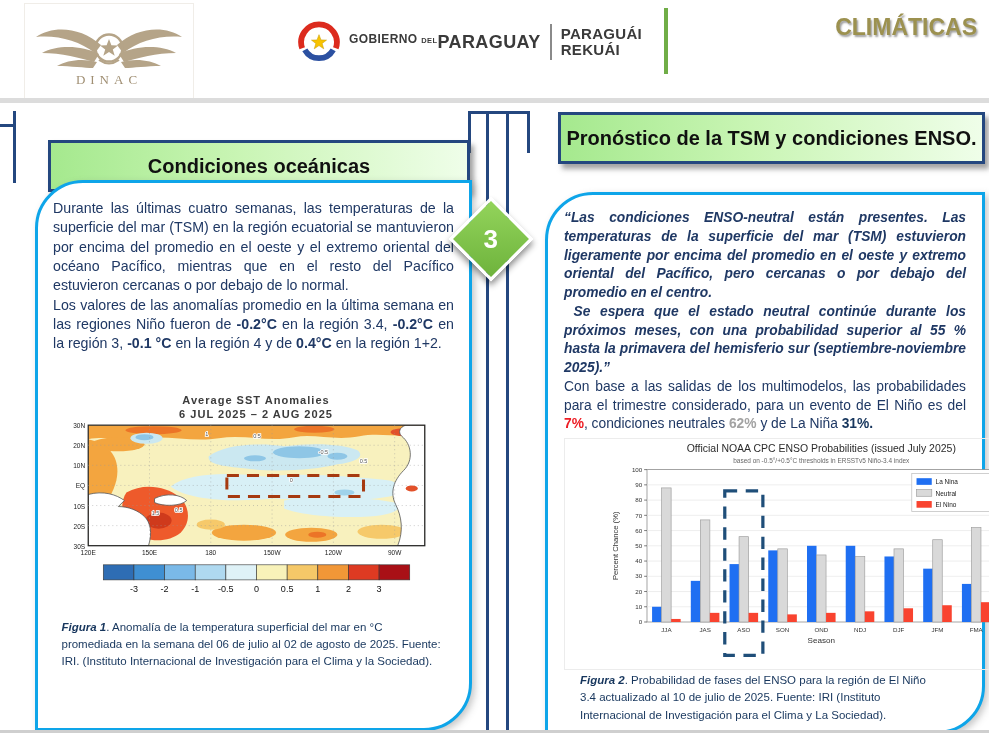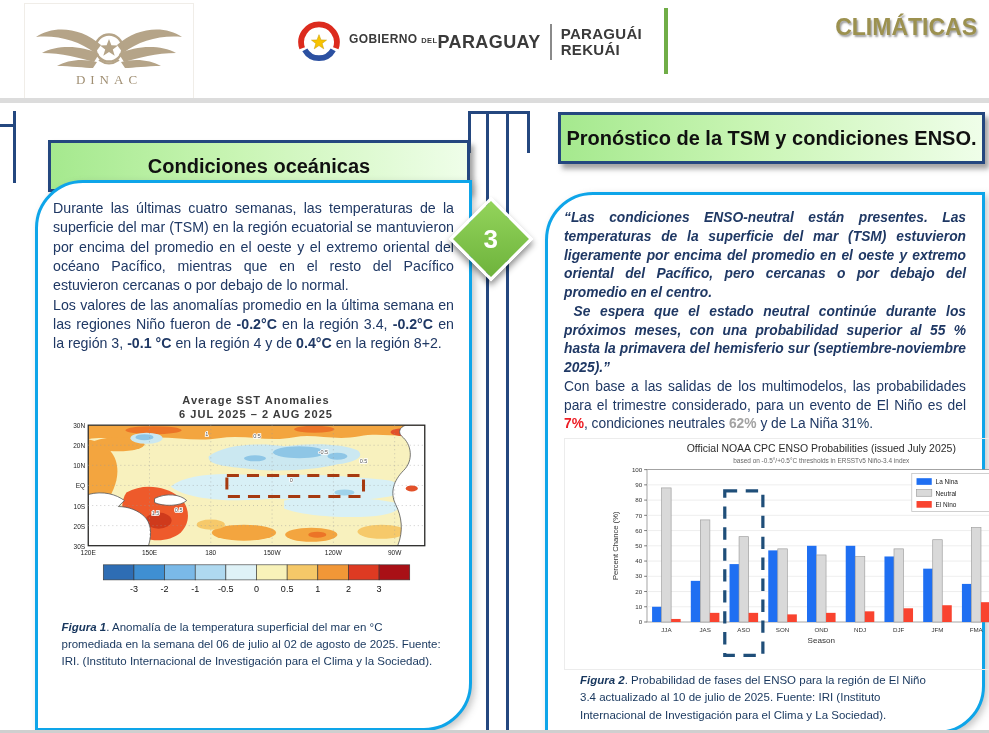--- a/index.html
+++ b/index.html
@@ -49,21 +49,21 @@
          border-radius:48px 0 48px 0;box-shadow:3px 3px 7px rgba(110,110,110,.38);
          box-sizing:border-box;}
   .panel.left{left:35px;top:180px;width:437px;height:551px;padding:16px 15px 8px 15px;}
   .panel.right{left:545px;top:192px;width:440px;height:542px;padding:14px 16px 8px 16px;}
   .body-txt{color:#1f3864;font-size:14.2px;line-height:1.36;text-align:justify;margin:0;}
   .quote{font-style:italic;font-weight:700;}
   .rt-bold{font-weight:700;}
   .rt-bolditalic{font-weight:700;font-style:italic;}
   .rt-red{font-weight:700;color:#ed1c24;}
   .rt-gray{font-weight:700;color:#a3a3a3;}
-  .rt-navy{font-weight:400;color:#17365d;}
+  .rt-navy{font-weight:700;color:#17365d;}
 
   .fig1-wrap{width:392px;margin:38px auto 0 auto;}
   .fig2-wrap{width:400px;margin:4px auto 0 auto;border:1px solid #ececec;padding-left:42px;}
   .caption{color:#17365d;font-size:11.5px;line-height:1.5;margin:12px 4px 0 4px;}
   .caption.c2{margin:2px 26px 0 16px;}
 </style>
 </head>
 <body>
 
 <div class="page">
@@ -127,21 +127,21 @@
 
   <div class="sec-hdr left">
     <span>Condiciones oceánicas</span>
   </div>
   <div class="sec-hdr right">
     <span>Pronóstico de la TSM y condiciones ENSO.</span>
   </div>
 
   <div class="panel left">
     <p class="body-txt"><span>Durante las últimas cuatro semanas, las temperaturas de la superficie del mar (TSM) en la región ecuatorial se mantuvieron por encima del promedio en el oeste y el extremo oriental del océano Pacífico, mientras que en el resto del Pacífico estuvieron cercanas o por debajo de lo normal.</span></p>
-    <p class="body-txt"><span>Los valores de las anomalías promedio en la última semana en las regiones Niño fueron de </span><span class="rt-bold">-0.2°C</span><span> en la región 3.4, </span><span class="rt-bold">-0.2°C</span><span> en la región 3, </span><span class="rt-bold">-0.1 °C</span><span> en la región 4 y de </span><span class="rt-bold">0.4°C</span><span> en la región 8+2.</span></p>
+    <p class="body-txt"><span>Los valores de las anomalías promedio en la última semana en las regiones Niño fueron de </span><span class="rt-bold">-0.2°C</span><span> en la región 3.4, </span><span class="rt-bold">-0.2°C</span><span> en la región 3, </span><span class="rt-bold">-0.1 °C</span><span> en la región 4 y de </span><span class="rt-bold">0.4°C</span><span> en la región 1+2.</span></p>
 
     <div class="fig1-wrap">
       <svg id="map-svg" viewBox="0 0 390 210" width="392" height="211">
         <clipPath id="mapclip">
             <rect x="30" y="33" width="335" height="120"></rect>
           </clipPath>
         <g clip-path="url(#mapclip)">
           <rect x="30" y="33" width="335" height="120" fill="#f8f1be"></rect>
           <path d="M30,33 H365 V42 C340,46 320,40 300,44 C275,49 255,41 235,45 C210,50 185,42 160,46 C135,50 110,43 85,46 C65,48 45,44 30,47 Z" fill="#f3a53f"></path>
           <ellipse cx="95" cy="38" rx="28" ry="4" fill="#ec7427"></ellipse>

